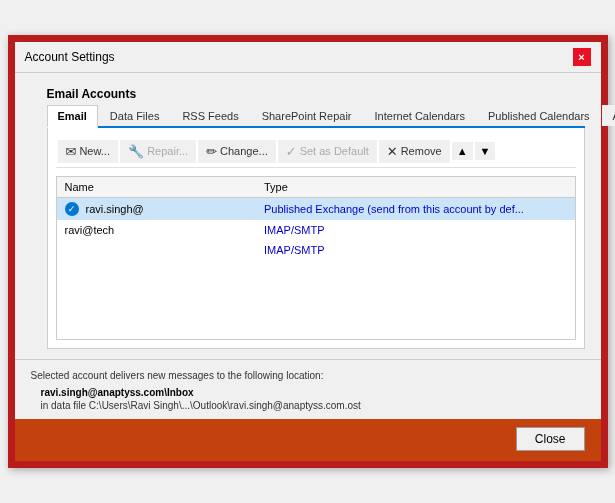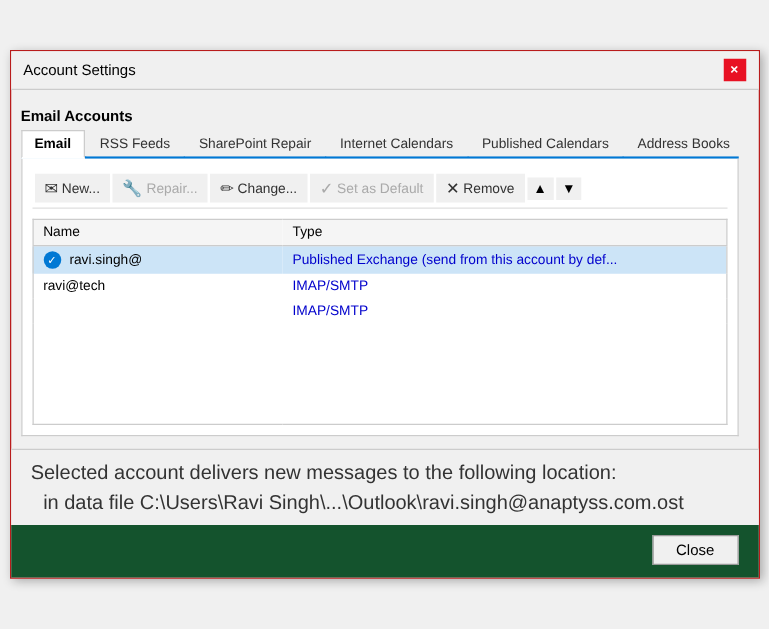--- a/index.html
+++ b/index.html
@@ -9,21 +9,21 @@
       background: #f0f0f0;
       display: flex;
       align-items: center;
       justify-content: center;
       width: 615px;
       height: 503px;
     }
     .dialog {
       width: 600px;
       background: #f0f0f0;
-      border: 1px solid #b91c1c;
+      border: 7px solid #b91c1c;
       box-shadow: 2px 2px 8px rgba(0,0,0,0.3);
     }
     .title-bar {
       background: #f0f0f0;
       border-bottom: 1px solid #ccc;
       padding: 6px 10px;
       display: flex;
       align-items: center;
       justify-content: space-between;
     }
@@ -38,21 +38,21 @@
       border: none;
       cursor: pointer;
       display: flex;
       align-items: center;
       justify-content: center;
       font-size: 11px;
       color: white;
       font-weight: bold;
     }
     .content {
-      padding: 14px 16px 10px 8px;
+      padding: 14px 16px 10px 32px;
     }
     .section-title {
       font-weight: bold;
       font-size: 12px;
       margin-bottom: 4px;
     }
     .section-desc {
       font-size: 11px;
       color: #333;
       margin-bottom: 10px;
@@ -150,42 +150,42 @@
     .account-row-icon {
       display: inline-flex;
       align-items: center;
       gap: 4px;
     }
     .empty-rows {
       height: 80px;
     }
     .bottom-info {
       padding: 10px 16px 8px 16px;
-      font-size: 16px;
+      font-size: 10px;
       border-top: 1px solid #ccc;
       background: #f0f0f0;
     }
     .bottom-info .info-label {
       margin-bottom: 6px;
       color: #333;
     }
     .bottom-info .inbox-path {
       font-weight: bold;
       margin-left: 10px;
       margin-bottom: 2px;
     }
     .bottom-info .data-path {
       margin-left: 10px;
       color: #333;
     }
     .bottom-buttons {
       display: flex;
       justify-content: flex-end;
       padding: 8px 16px 10px 16px;
-      background: #14532d;
+      background: #c2410c;
     }
     .btn-close {
       padding: 4px 18px;
       font-size: 12px;
       background: #f0f0f0;
       border: 1px solid #999;
       cursor: pointer;
     }
     .check-icon {
       display: inline-block;
@@ -208,20 +208,21 @@
   <div class="title-bar">
     <span class="title-bar-text">Account Settings</span>
     <button class="close-btn">×</button>
   </div>
 
   <div class="content">
     <div class="section-title">Email Accounts</div>
 
     <div class="tabs">
       <div class="tab active">Email</div>
+      <div class="tab">Data Files</div>
       <div class="tab">RSS Feeds</div>
       <div class="tab">SharePoint Repair</div>
       <div class="tab">Internet Calendars</div>
       <div class="tab">Published Calendars</div>
       <div class="tab">Address Books</div>
     </div>
 
     <div class="tab-panel">
 
       <div class="toolbar">
@@ -277,19 +278,20 @@
           <tr class="empty-rows">
             <td colspan="2"></td>
           </tr>
         </tbody>
       </table>
     </div>
   </div>
 
   <div class="bottom-info">
     <div class="info-label">Selected account delivers new messages to the following location:</div>
+    <div class="inbox-path">ravi.singh@anaptyss.com\Inbox</div>
     <div class="data-path">in data file C:\Users\Ravi Singh\...\Outlook\ravi.singh@anaptyss.com.ost</div>
   </div>
 
   <div class="bottom-buttons">
     <button class="btn-close">Close</button>
   </div>
 </div>
 
 </body></html>

